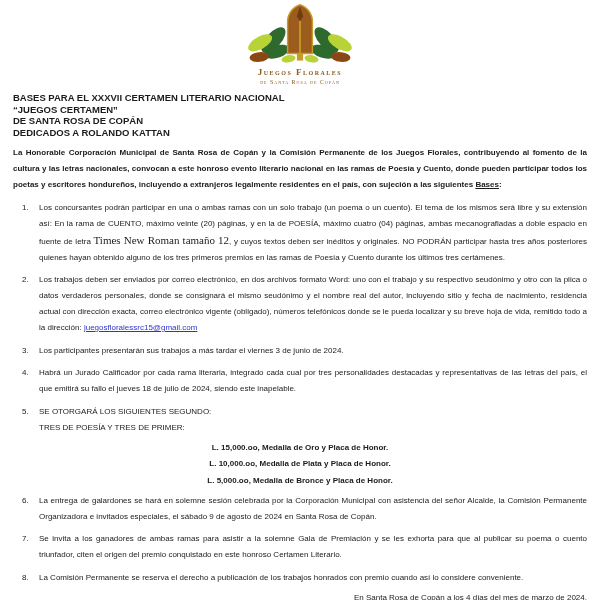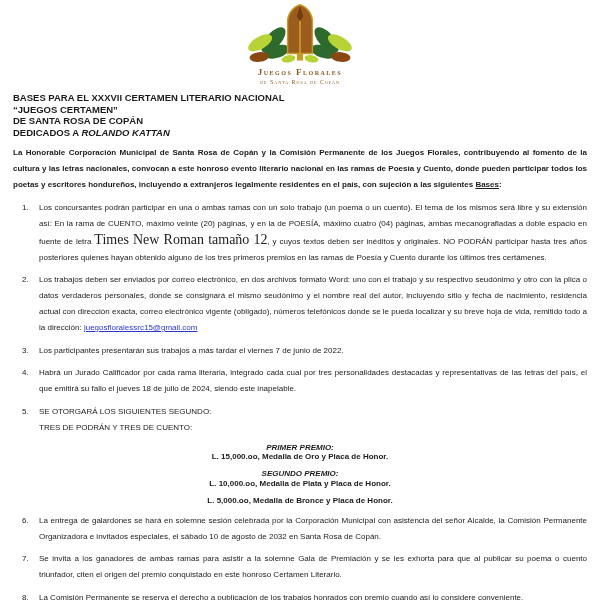--- a/index.html
+++ b/index.html
@@ -16,31 +16,31 @@
     font-family:"Liberation Serif",serif;font-variant:small-caps;font-weight:bold;
     color:#8a5a1e;font-size:9px;letter-spacing:1.5px;margin-top:0;text-align:center;
   }
   .logo-subtitle{
     font-family:"Liberation Serif",serif;font-variant:small-caps;
     color:#8a5a1e;font-size:6px;letter-spacing:1px;margin-top:2px;
   }
 
   
   .doc-title{text-align:left;font-weight:bold;font-size:9.5px;line-height:11.5px;margin-top:7px}
-  .doc-title .italic{font-style:italic}
+  .doc-title .italic{}
 
   
   .body-text{font-size:8px;line-height:16px}
   .intro{font-weight:bold;text-align:justify;margin-top:7px}
   .bases-underline{text-decoration:underline}
 
   .num-item{display:flex;margin-top:6.5px}
   .num-item .num{width:17px;flex:0 0 17px;padding-left:9px;box-sizing:content-box}
   .num-item .itm-text{flex:1;text-align:justify}
-  .serif-inline{font-family:"Liberation Serif",serif;font-size:14px}
+  .serif-inline{font-family:"Liberation Serif",serif;font-size:11px}
   a.email-link{color:#2b35c9;text-decoration:underline;font-weight:normal;word-break:break-all}
 
   .prize-block{text-align:center;margin-top:7px;font-size:8px;line-height:9.9px}
   .prize-title{font-weight:bold;font-style:italic}
   .prize-detail{font-weight:bold}
 
   .closing-line{text-align:right;margin-top:7px;font-size:8px}
 
   
   .footer-logos{display:flex;justify-content:center;gap:4px;margin-top:6px}
@@ -103,51 +103,49 @@
     <div class="itm-text"><span>Los concursantes podrán participar en una o ambas ramas con un solo trabajo (un poema o un cuento). El tema de los mismos será libre y su extensión así: En la rama de CUENTO, máximo veinte (20) páginas, y en la de POESÍA, máximo cuatro (04) páginas, ambas mecanografiadas a doble espacio en fuente de letra </span><span class="serif-inline">Times New Roman tamaño 12</span><span>, y cuyos textos deben ser inéditos y originales. NO PODRÁN participar hasta tres años posteriores quienes hayan obtenido alguno de los tres primeros premios en las ramas de Poesía y Cuento durante los últimos tres certámenes.</span></div>
   </div>
 
   <div class="body-text num-item">
     <div class="num">2.</div>
     <div class="itm-text"><span>Los trabajos deben ser enviados por correo electrónico, en dos archivos formato Word: uno con el trabajo y su respectivo seudónimo y otro con la plica o datos verdaderos personales, donde se consignará el mismo seudónimo y el nombre real del autor, incluyendo sitio y fecha de nacimiento, residencia actual con dirección exacta, correo electrónico vigente (obligado), números telefónicos donde se le pueda localizar y su breve hoja de vida, remitido todo a la dirección: </span><a href="#" class="email-link">juegosfloralessrc15@gmail.com</a></div>
   </div>
 
   <div class="body-text num-item">
     <div class="num">3.</div>
-    <div class="itm-text">Los participantes presentarán sus trabajos a más tardar el viernes 7 de junio de 2022.</div>
+    <div class="itm-text">Los participantes presentarán sus trabajos a más tardar el viernes 3 de junio de 2024.</div>
   </div>
 
   <div class="body-text num-item">
     <div class="num">4.</div>
     <div class="itm-text">Habrá un Jurado Calificador por cada rama literaria, integrado cada cual por tres personalidades destacadas y representativas de las letras del país, el que emitirá su fallo el jueves 18 de julio de 2024, siendo este inapelable.</div>
   </div>
 
   <div class="body-text num-item">
     <div class="num">5.</div>
     <div class="itm-text">
       <div>SE OTORGARÁ LOS SIGUIENTES SEGUNDO:</div>
-      <div>TRES DE PODRÁN Y TRES DE CUENTO:</div>
+      <div>TRES DE POESÍA Y TRES DE PRIMER:</div>
     </div>
   </div>
 
   <div class="prize-block">
-    <div class="prize-title">PRIMER PREMIO:</div>
     <div class="prize-detail">L. 15,000.oo, Medalla de Oro y Placa de Honor.</div>
   </div>
   <div class="prize-block">
-    <div class="prize-title">SEGUNDO PREMIO:</div>
     <div class="prize-detail">L. 10,000.oo, Medalla de Plata y Placa de Honor.</div>
   </div>
   <div class="prize-block">
     <div class="prize-detail">L. 5,000.oo, Medalla de Bronce y Placa de Honor.</div>
   </div>
 
   <div class="body-text num-item">
     <div class="num">6.</div>
-    <div class="itm-text">La entrega de galardones se hará en solemne sesión celebrada por la Corporación Municipal con asistencia del señor Alcalde, la Comisión Permanente Organizadora e invitados especiales, el sábado 10 de agosto de 2032 en Santa Rosa de Copán.</div>
+    <div class="itm-text">La entrega de galardones se hará en solemne sesión celebrada por la Corporación Municipal con asistencia del señor Alcalde, la Comisión Permanente Organizadora e invitados especiales, el sábado 9 de agosto de 2024 en Santa Rosa de Copán.</div>
   </div>
 
   <div class="body-text num-item">
     <div class="num">7.</div>
     <div class="itm-text">Se invita a los ganadores de ambas ramas para asistir a la solemne Gala de Premiación y se les exhorta para que al publicar su poema o cuento triunfador, citen el origen del premio conquistado en este honroso Certamen Literario.</div>
   </div>
 
   <div class="body-text num-item">
     <div class="num">8.</div>
     <div class="itm-text">La Comisión Permanente se reserva el derecho a publicación de los trabajos honrados con premio cuando así lo considere conveniente.</div>

